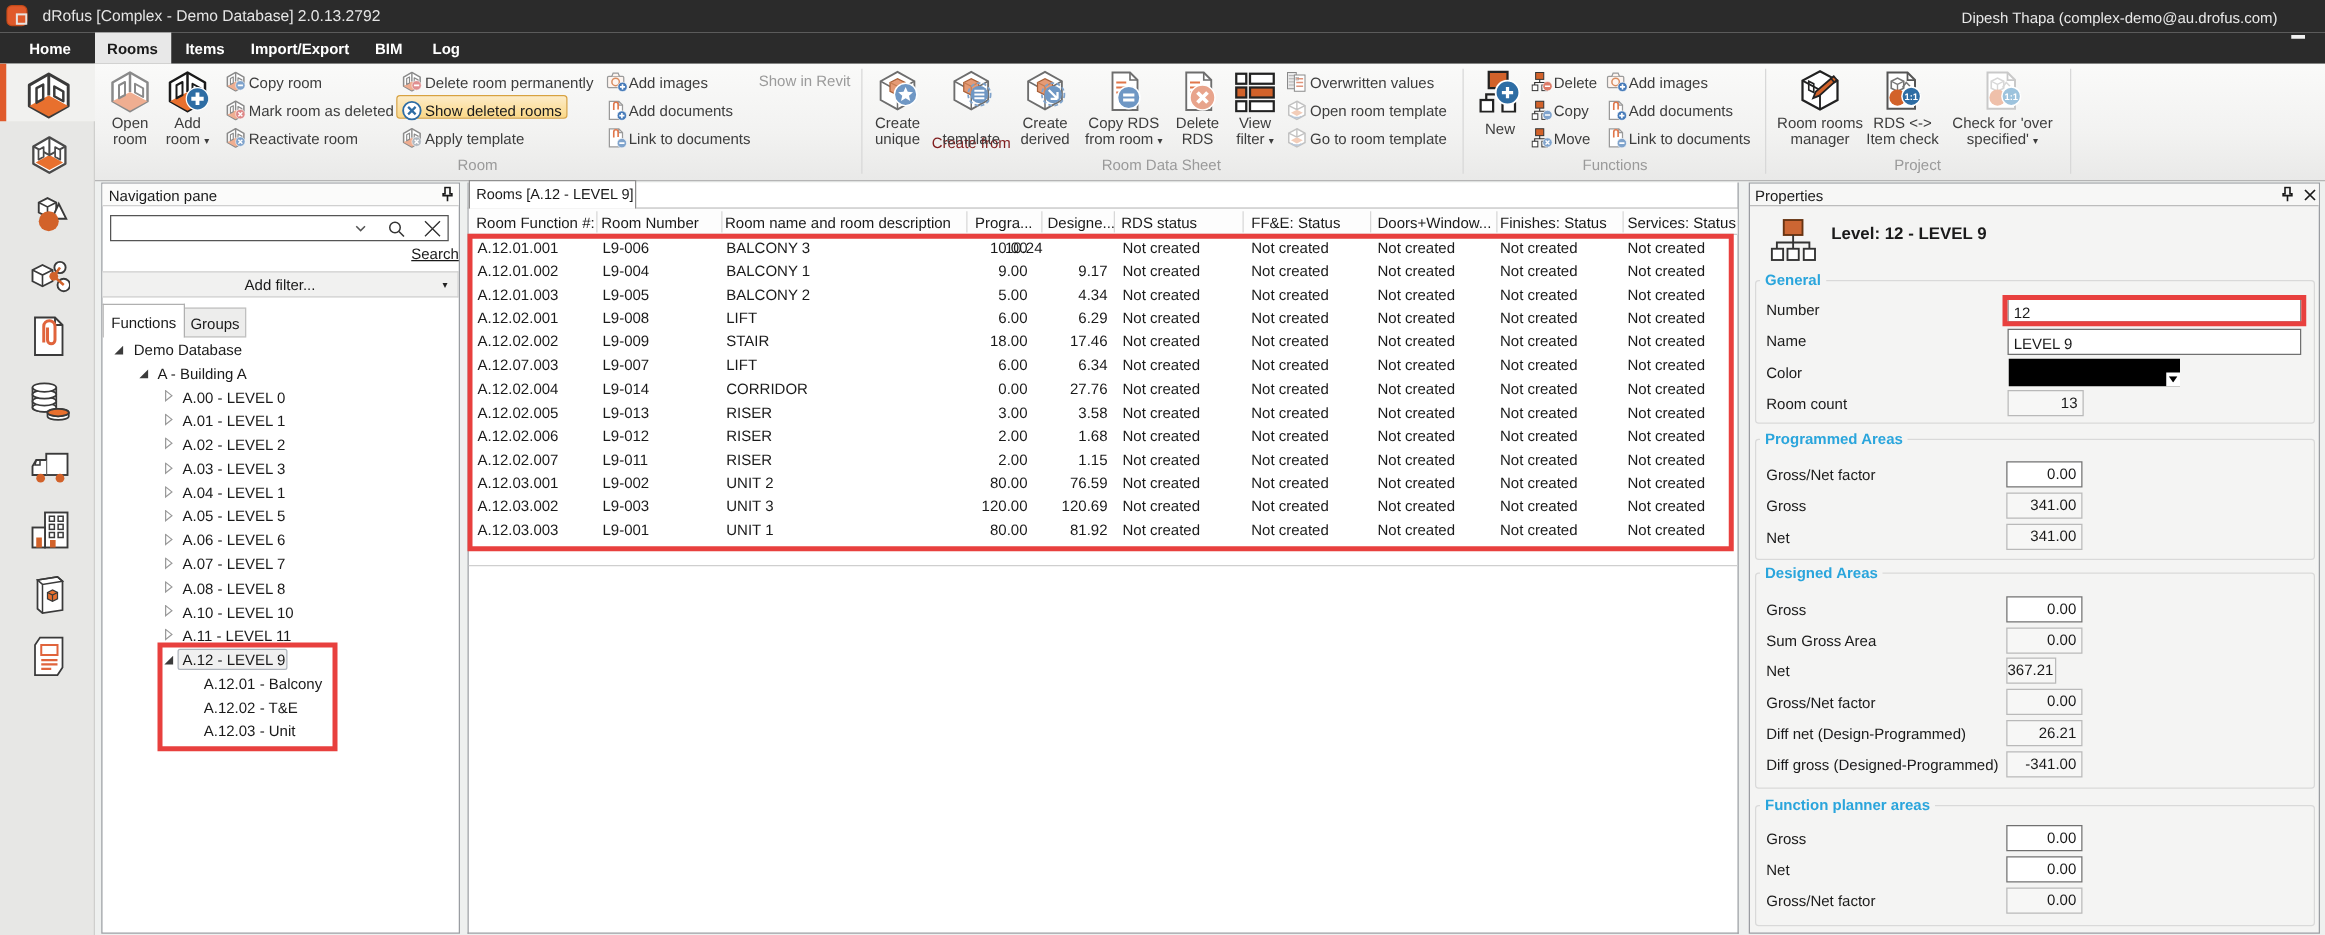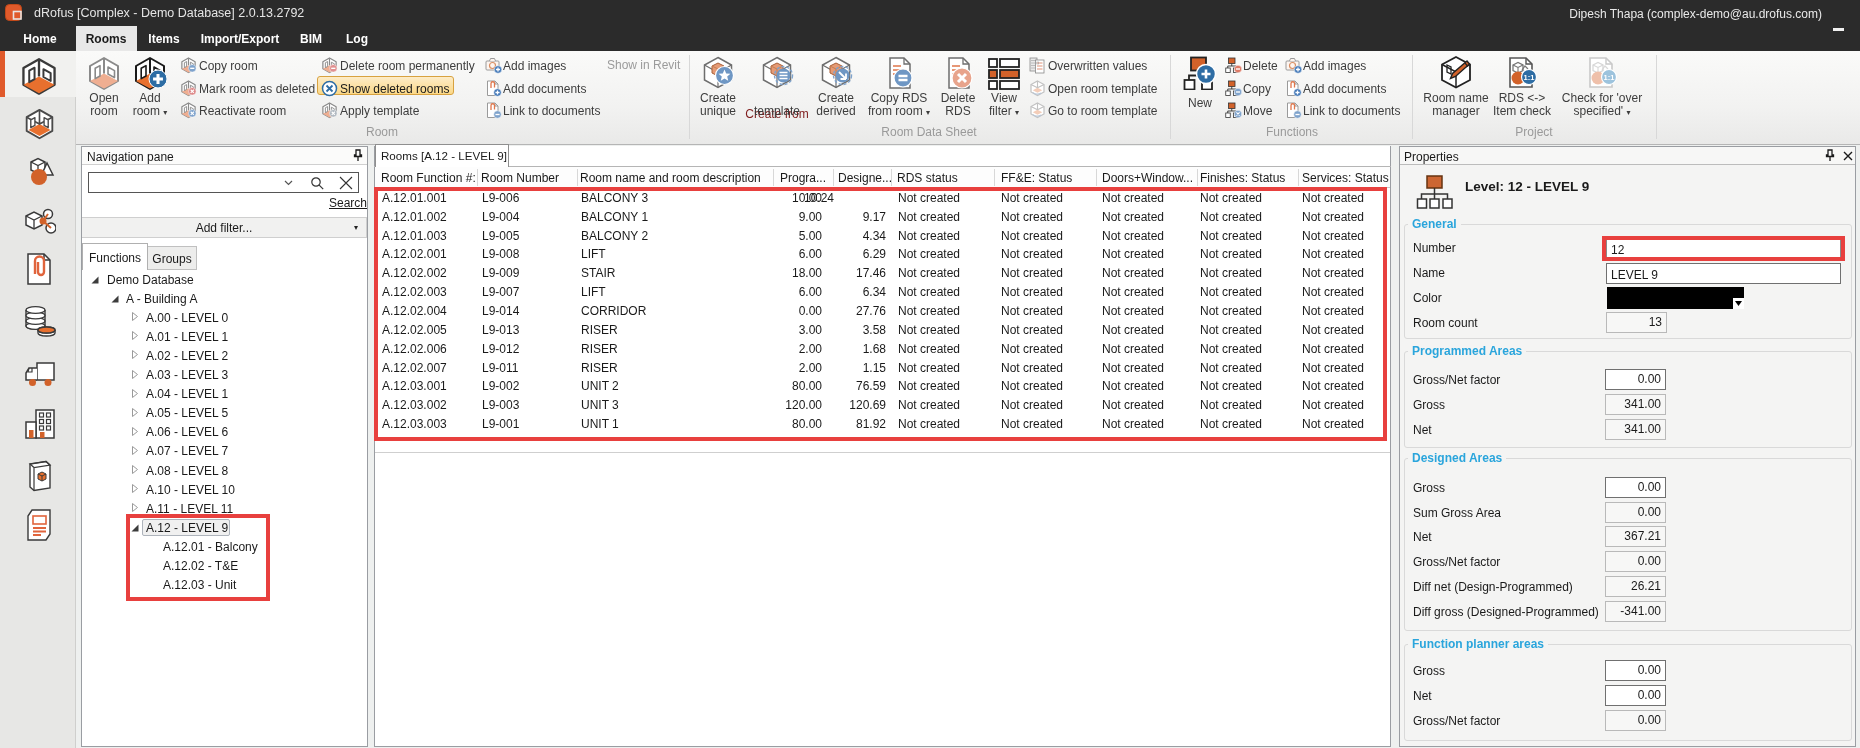--- a/index.html
+++ b/index.html
@@ -217,21 +217,21 @@
 <path d="M18.5 18 L27.5 18 M23 13.5 L23 22.5" stroke="#fff" stroke-width="2.6"></path>
 </svg>
     <div class="ctx" style="left:1200px;top:97px;color:#3d3d3d">New</div>
 <svg class="abs" style="left:1438px;top:55px" width="36" height="36" viewBox="0 0 36 36">
 <path d="M18 2 L32 9.5 L32 25 L18 32.5 L4 25 L4 9.5 Z" fill="#fff" stroke="#222" stroke-width="1.8"></path>
 <path d="M4 9.5 L18 17 L32 9.5 M18 17 L18 32.5" fill="none" stroke="#222" stroke-width="1.5"></path>
 <path d="M9 10 l4 2 l0 7 l-4 -2 Z" fill="none" stroke="#222" stroke-width="1.3"></path>
 <path d="M29 6 L14.5 18.5 L12.5 23.5 L17.5 21.5 L31.5 9 Z" fill="#d2622a" stroke="#222" stroke-width="1.4"></path>
 <path d="M27 8 L29.5 11" stroke="#222" stroke-width="1.2"></path>
 </svg>
-    <div class="ctx" style="left:1456px;top:92px;color:#3d3d3d">Room name</div>
+    <div class="ctx" style="left:1456px;top:92px;color:#3d3d3d">Room rooms</div>
     <div class="ctx" style="left:1456px;top:105px;color:#3d3d3d">manager</div>
 <svg class="abs" style="left:1505px;top:56px" width="34" height="34" viewBox="0 0 34 34">
 <path d="M5 2 L21 2 L27 8 L27 31 L5 31 Z" fill="#fff" stroke="#555" stroke-width="1.6"></path>
 <path d="M21 2 L21 8 L27 8" fill="none" stroke="#555" stroke-width="1.4"></path>
 <path d="M8 9 L13 6.5 L18 9 L18 14.5 L13 17 L8 14.5 Z" fill="#fff" stroke="#777" stroke-width="1.3"></path>
 <path d="M8 9 L13 11.5 L18 9 M13 11.5 L13 17" fill="none" stroke="#777" stroke-width="1.1"></path>
 <path d="M17 14 L20 10 L23 13" fill="none" stroke="#777" stroke-width="1.2"></path>
 <circle cx="13" cy="22" r="6.5" fill="#d2622a"></circle>
 <circle cx="24" cy="21" r="7.5" fill="#2e6da4" stroke="#fff" stroke-width="1.2"></circle>
 <text x="24" y="24" font-size="7.5" fill="#fff" text-anchor="middle" font-family="Liberation Sans,sans-serif" font-weight="bold">1:1</text>
@@ -559,21 +559,21 @@
 <div class="tx" style="left:382px;top:267.2px">A.12.02.002</div>
 <div class="tx" style="left:482px;top:267.2px">L9-009</div>
 <div class="tx" style="left:581px;top:267.2px">STAIR</div>
 <div class="rtx" style="left:822px;top:267.2px">18.00</div>
 <div class="rtx" style="left:886px;top:267.2px">17.46</div>
 <div class="tx" style="left:898px;top:267.2px">Not created</div>
 <div class="tx" style="left:1001px;top:267.2px">Not created</div>
 <div class="tx" style="left:1102px;top:267.2px">Not created</div>
 <div class="tx" style="left:1200px;top:267.2px">Not created</div>
 <div class="tx" style="left:1302px;top:267.2px">Not created</div>
-<div class="tx" style="left:382px;top:286.1px">A.12.02.003</div>
+<div class="tx" style="left:382px;top:286.1px">A.12.07.003</div>
 <div class="tx" style="left:482px;top:286.1px">L9-007</div>
 <div class="tx" style="left:581px;top:286.1px">LIFT</div>
 <div class="rtx" style="left:822px;top:286.1px">6.00</div>
 <div class="rtx" style="left:886px;top:286.1px">6.34</div>
 <div class="tx" style="left:898px;top:286.1px">Not created</div>
 <div class="tx" style="left:1001px;top:286.1px">Not created</div>
 <div class="tx" style="left:1102px;top:286.1px">Not created</div>
 <div class="tx" style="left:1200px;top:286.1px">Not created</div>
 <div class="tx" style="left:1302px;top:286.1px">Not created</div>
 <div class="tx" style="left:382px;top:304.9px">A.12.02.004</div>
@@ -696,21 +696,21 @@
     <div class="ro pv" style="left:1605px;top:394px;width:61px;height:21px">341.00</div>
 <div class="tx" style="left:1413px;top:424px">Net</div>
     <div class="ro pv" style="left:1605px;top:419px;width:61px;height:21px">341.00</div>
 <div class="gb" style="left:1404px;top:458px;width:448px;height:173px"></div>
     <div class="gbl" style="left:1408px;top:453px">Designed Areas</div>
 <div class="tx" style="left:1413px;top:482px">Gross</div>
     <div class="inp pv" style="left:1605px;top:477px;width:61px;height:21px;border-color:#707070">0.00</div>
 <div class="tx" style="left:1413px;top:507px">Sum Gross Area</div>
     <div class="ro pv" style="left:1605px;top:502px;width:61px;height:21px">0.00</div>
 <div class="tx" style="left:1413px;top:531px">Net</div>
-    <div class="ro pv" style="left:1605px;top:526px;width:61px;height:21px">367.21</div>
+    <div class="ro pv" style="left:1605px;top:526px;width:40px;height:21px">367.21</div>
 <div class="tx" style="left:1413px;top:556px">Gross/Net factor</div>
     <div class="ro pv" style="left:1605px;top:551px;width:61px;height:21px">0.00</div>
 <div class="tx" style="left:1413px;top:581px">Diff net (Design-Programmed)</div>
     <div class="ro pv" style="left:1605px;top:576px;width:61px;height:21px">26.21</div>
 <div class="tx" style="left:1413px;top:606px">Diff gross (Designed-Programmed)</div>
     <div class="ro pv" style="left:1605px;top:601px;width:61px;height:21px">-341.00</div>
 <div class="gb" style="left:1404px;top:644px;width:448px;height:97px"></div>
     <div class="gbl" style="left:1408px;top:639px">Function planner areas</div>
 <div class="tx" style="left:1413px;top:665px">Gross</div>
     <div class="inp pv" style="left:1605px;top:660px;width:61px;height:21px;border-color:#707070">0.00</div>

